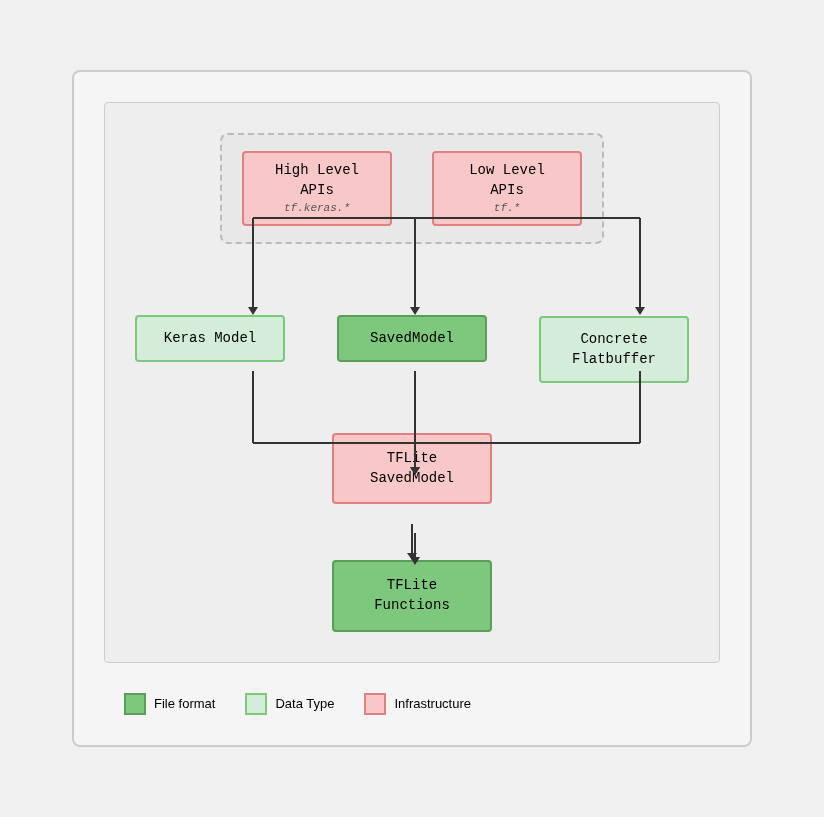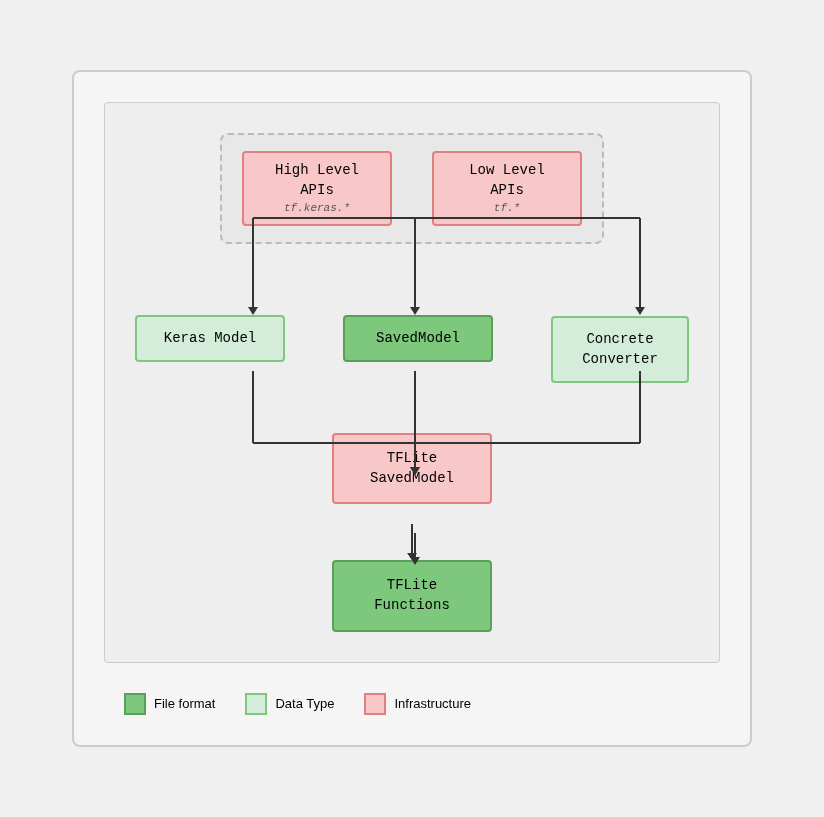--- a/index.html
+++ b/index.html
@@ -171,23 +171,23 @@
         </div>
       </div>
 
       <div style="display:flex; justify-content:space-between; align-items:center; margin-bottom:50px; padding:0 10px;">
         <div class="box box-light-green" style="width:150px; padding:12px 10px;">
           <div>Keras Model</div>
         </div>
         <div class="box box-green" style="width:150px; padding:12px 10px;">
           <div>SavedModel</div>
         </div>
-        <div class="box box-light-green" style="width:138px; padding:12px 6px;margin-top:22px;">
+        <div class="box box-light-green" style="width:150px; padding:12px 6px;margin-top:22px;">
           <div>Concrete</div>
-          <div>Converter</div>
+          <div>Flatbuffer</div>
         </div>
       </div>
 
       <div style="display:flex; justify-content:center; margin-bottom:20px;">
         <div class="box box-pink" style="width:160px; padding:14px 10px;">
           <div>TFLite</div>
           <div>SavedModel</div>
         </div>
       </div>
 

